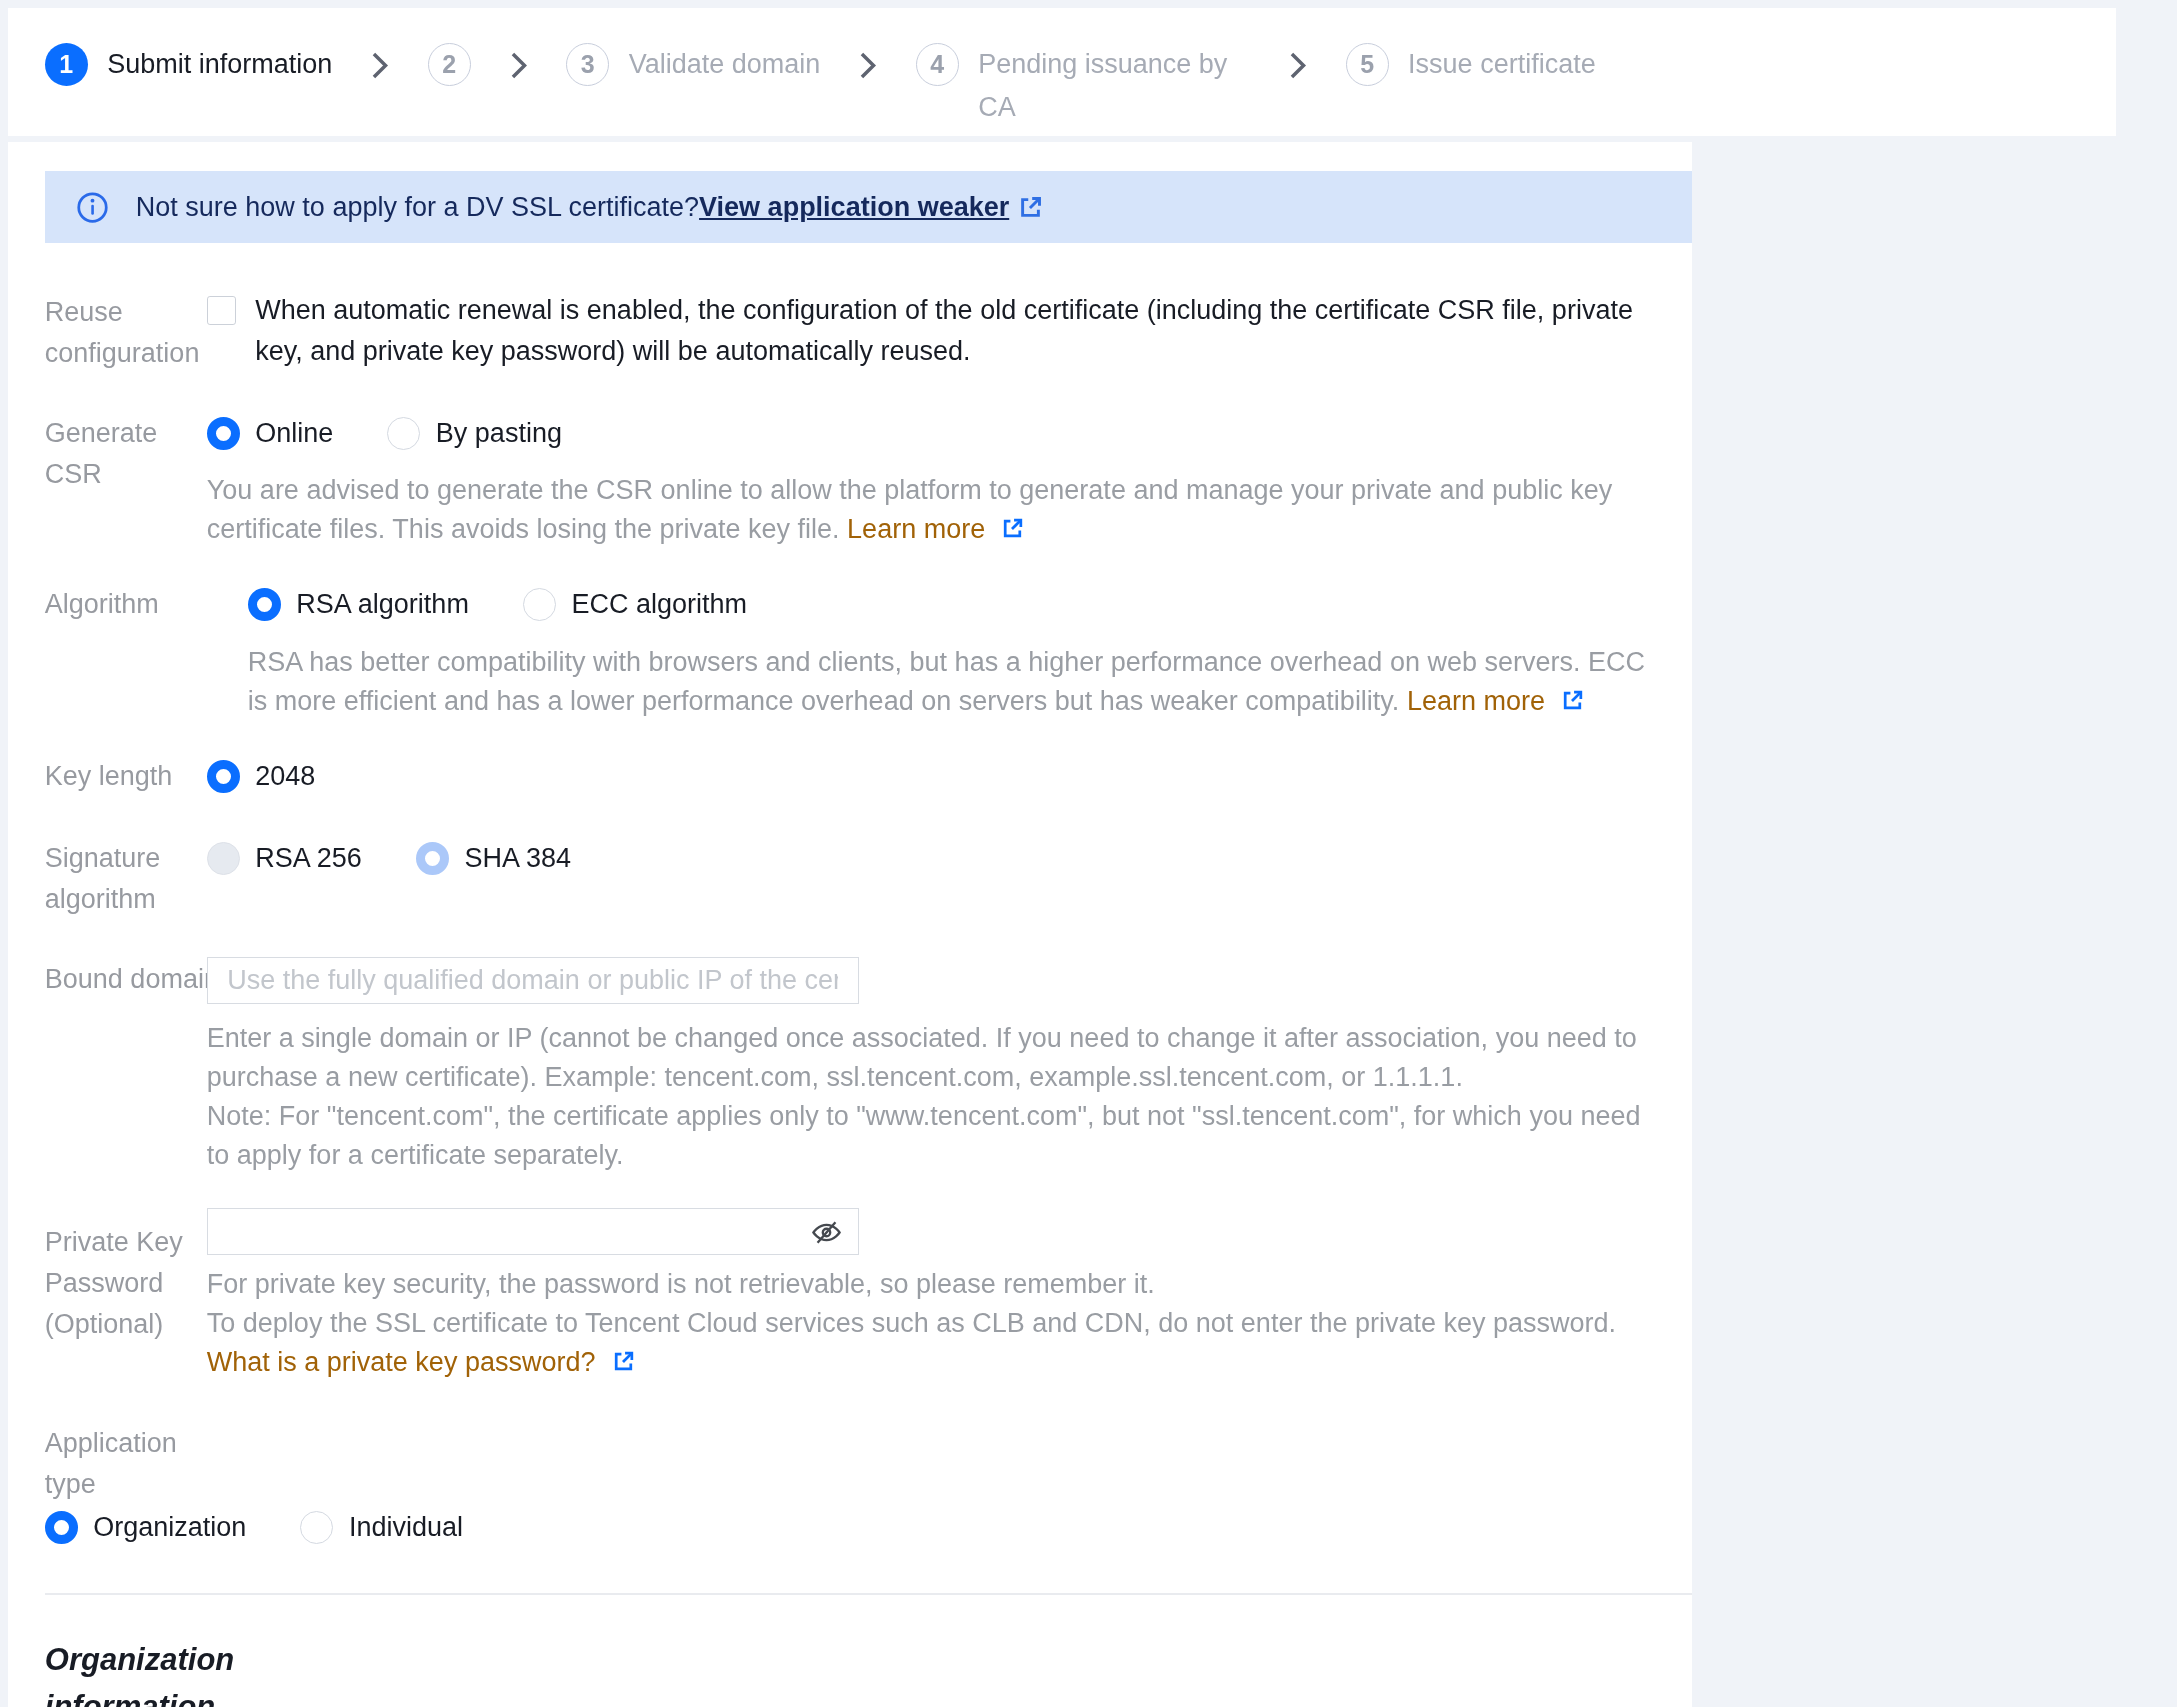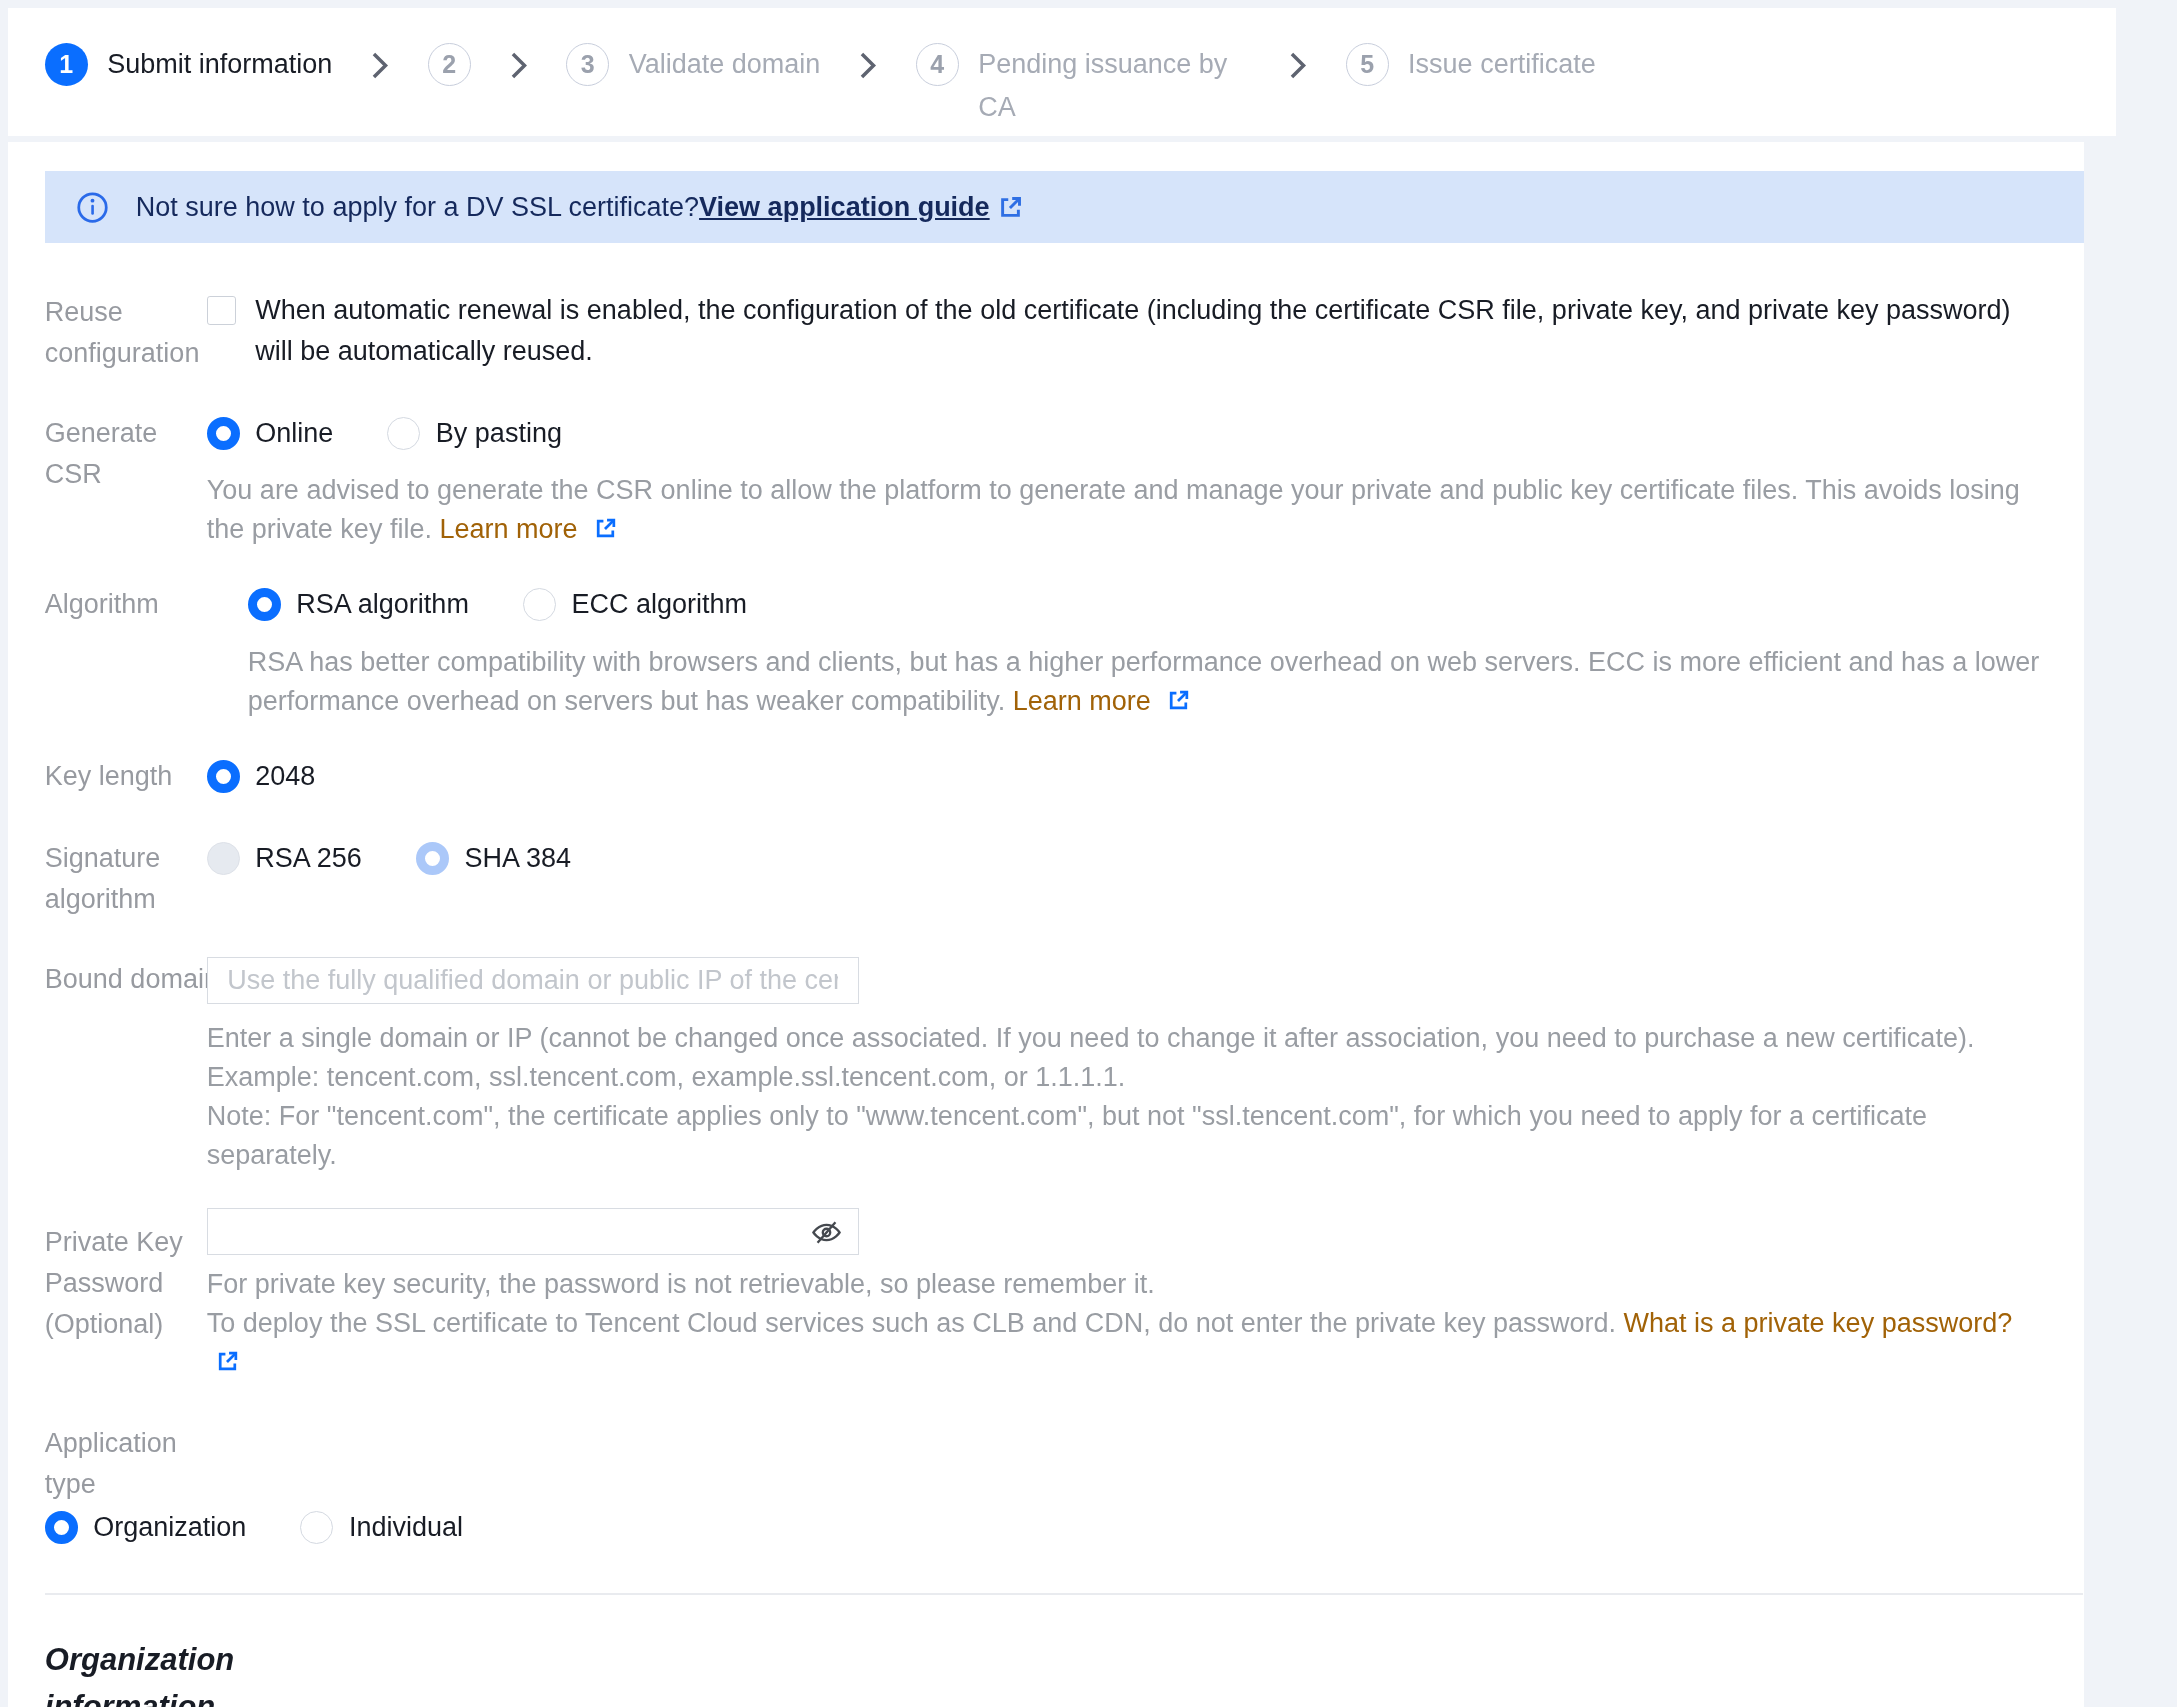--- a/index.html
+++ b/index.html
@@ -11,21 +11,21 @@
     font-size:27px;
     overflow:hidden;
   }
   .page { width:2178px; height:1708px; position:relative; }
   .header-card {
     position:absolute; left:7.8px; top:7.8px; width:2108px; height:128px;
     background:#ffffff; display:flex; align-items:flex-start;
     padding:35px 0 0 37px;
   }
   .content-card {
-    position:absolute; left:7.8px; top:142px; width:2076px; height:1566px;
+    position:absolute; left:7.8px; top:142px; width:1684px; height:1566px;
     background:#ffffff; padding:29px 35px 12px 37px; overflow:hidden;
   }
   
   .stepper { display:flex; align-items:flex-start; }
   .step { display:flex; align-items:flex-start; }
   .step-circle {
     width:43px; height:43px; border-radius:50%; flex-shrink:0;
     display:flex; align-items:center; justify-content:center;
     font-size:25px; font-weight:bold;
   }
@@ -134,21 +134,21 @@
 
   <div class="content-card">
 
     <div class="banner">
       <svg width="33" height="33" viewBox="0 0 24 24">
         <circle cx="12" cy="12" r="10" fill="none" stroke="#2a6ae9" stroke-width="2"></circle>
         <rect x="11.1" y="10" width="1.9" height="7.2" rx="0.9" fill="#2a6ae9"></rect>
         <circle cx="12" cy="7" r="1.4" fill="#2a6ae9"></circle>
       </svg>
       <span class="banner-msg">Not sure how to apply for a DV SSL certificate?</span>
-        <span class="banner-link">View application guide</span>
+        <span class="banner-link">View application weaker</span>
       <svg class="ext-icon" width="27" height="27" viewBox="0 0 24 24" style="color:#2f6fe4">
         <path d="M10 5H5v14h14v-5" fill="none" stroke="currentColor" stroke-width="2.6"></path>
         <path d="M13.5 4H20v6.5" fill="none" stroke="currentColor" stroke-width="2.6"></path>
         <path d="M20 4l-8.5 8.5" fill="none" stroke="currentColor" stroke-width="2.6"></path>
       </svg>
     </div>
 
     <div class="form-area">
 
       <div class="row">

